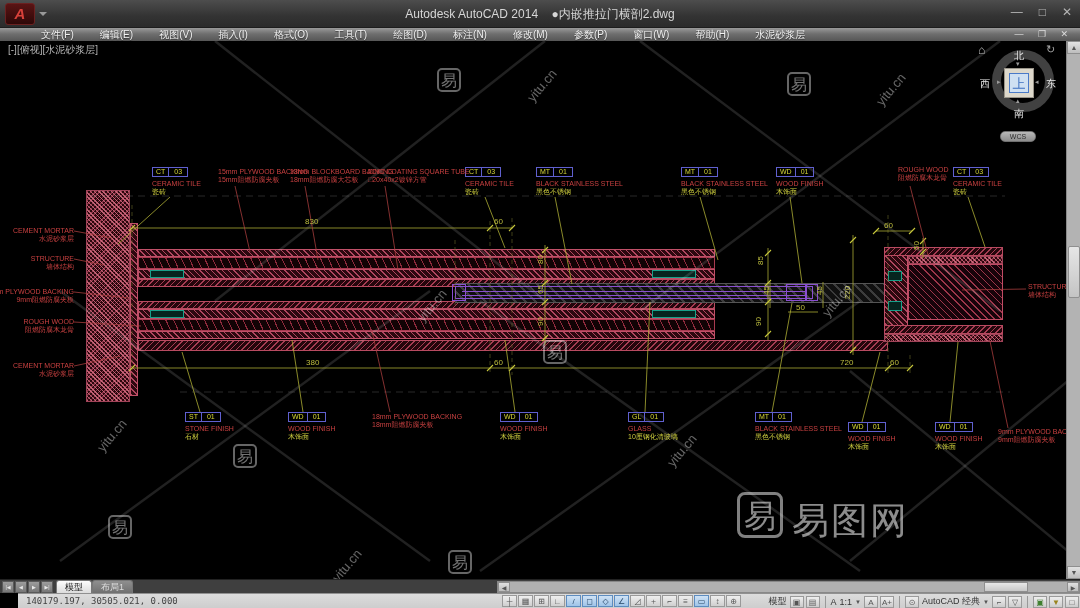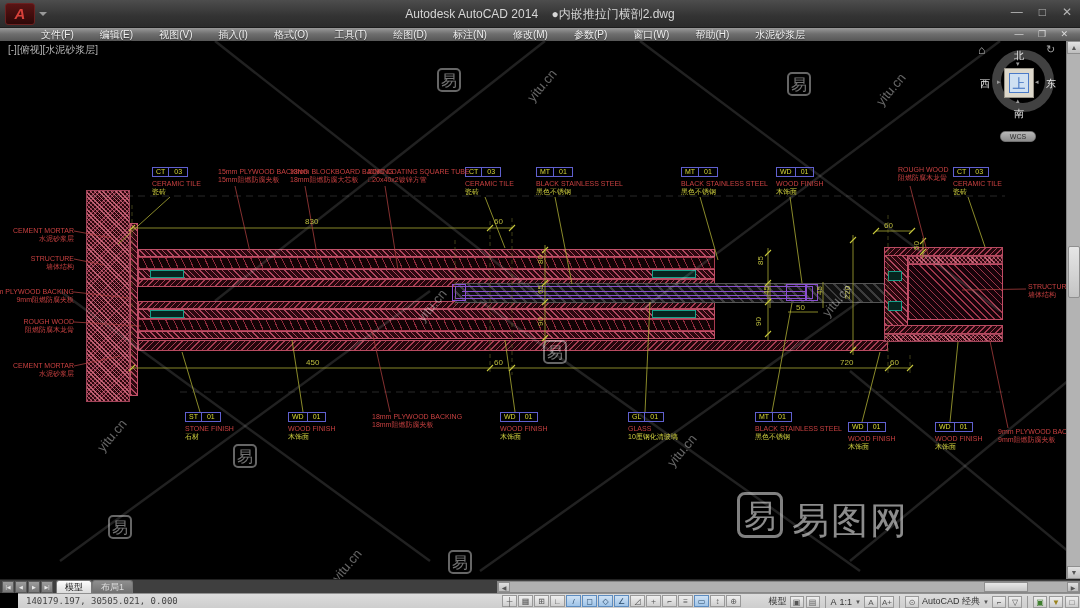--- a/index.html
+++ b/index.html
@@ -381,21 +381,21 @@
           <div>CEMENT MORTAR</div>
           <div>水泥砂浆层</div>
         </div>
         <div class="nlabel" style="left: 1028px; top: 242px;">
           <div>STRUCTURE</div>
           <div>墙体结构</div>
         </div>
         <div class="dim" style="left: 305px; top: 176px;">830</div>
         <div class="dim" style="left: 494px; top: 176px;">60</div>
         <div class="dim" style="left: 884px; top: 180px;">60</div>
-        <div class="dim" style="left: 306px; top: 317px;">450</div>
+        <div class="dim" style="left: 306px; top: 317px;">380</div>
         <div class="dim" style="left: 494px; top: 317px;">60</div>
         <div class="dim" style="left: 840px; top: 317px;">720</div>
         <div class="dim" style="left: 890px; top: 317px;">60</div>
         <div class="dim v" style="left: 536px; top: 214px;">80</div>
         <div class="dim v" style="left: 536px; top: 244px;">65</div>
         <div class="dim v" style="left: 536px; top: 276px;">90</div>
         <div class="dim v" style="left: 756px; top: 215px;">85</div>
         <div class="dim v" style="left: 762px; top: 245px;">45</div>
         <div class="dim v" style="left: 815px; top: 245px;">45</div>
         <div class="dim v" style="left: 754px; top: 276px;">90</div>

